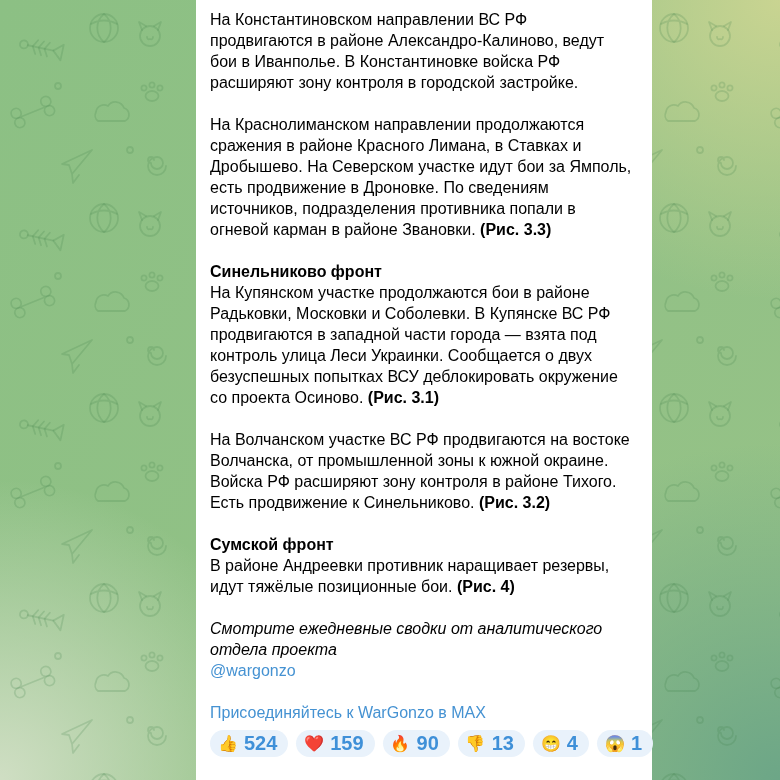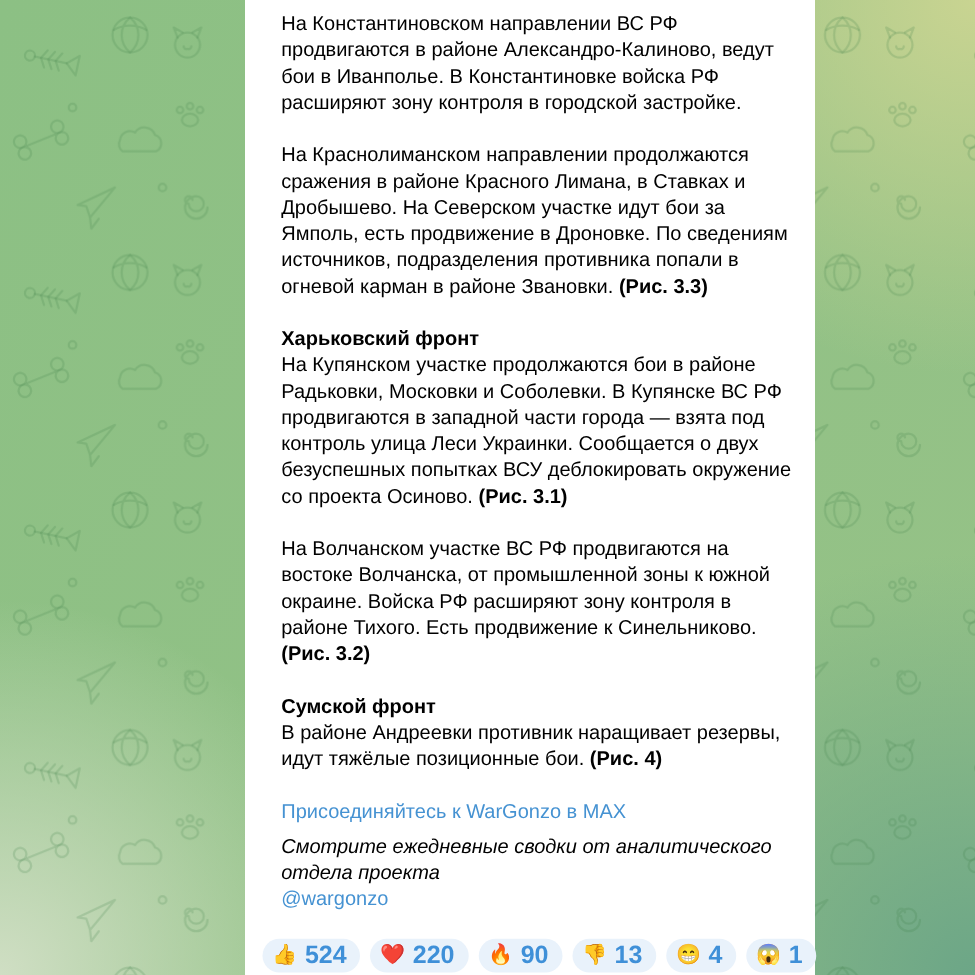--- a/index.html
+++ b/index.html
@@ -15,21 +15,21 @@
       radial-gradient(ellipse 65% 60% at 100% 100%, rgba(107,165,135,.97) 0%, rgba(107,165,135,0) 72%),
       linear-gradient(120deg,#8cc084 0%,#96c287 100%);
   }
   .doodles{position:absolute;inset:0;display:block;}
   .bubble{
     position:absolute;left:196px;top:0;width:456px;height:780px;
     background:#ffffff;box-sizing:border-box;
     padding:9px 18px 0 14px;
     color:#000;font-size:16px;line-height:21px;
   }
-  .bubble p{margin:0 0 21px 15px;}
+  .bubble p{margin:0 0 21px 0;}
   b.hd{display:block;font-weight:bold;}
   .ref{font-weight:bold;}
   em.note{font-style:italic;}
   a.tg-link{color:#4592d2;text-decoration:none;cursor:pointer;}
   .reactions{display:flex;gap:8px;align-items:center;margin-top:0;}
   .pill{
     display:flex;align-items:center;gap:6px;
     background:#e9f2fb;border:none;border-radius:14px;
     height:27px;padding:0 11px 0 8px;cursor:pointer;
     font-family:"Liberation Sans",sans-serif;
@@ -102,53 +102,53 @@
     <p>
       <span>На Константиновском направлении ВС РФ продвигаются в районе Александро-Калиново, ведут бои в Иванполье. В Константиновке войска РФ расширяют зону контроля в городской застройке.</span>
     </p>
 
     <p>
       <span>На Краснолиманском направлении продолжаются сражения в районе Красного Лимана, в Ставках и Дробышево. На Северском участке идут бои за Ямполь, есть продвижение в Дроновке. По сведениям источников, подразделения противника попали в огневой карман в районе Звановки.</span>
       <b class="ref">(Рис. 3.3)</b>
     </p>
 
     <p>
-      <b class="hd">Харьковский фронт</b>
+      <b class="hd">Синельниково фронт</b>
       <span>На Купянском участке продолжаются бои в районе Радьковки, Московки и Соболевки. В Купянске ВС РФ продвигаются в западной части города — взята под контроль улица Леси Украинки. Сообщается о двух безуспешных попытках ВСУ деблокировать окружение со проекта Осиново.</span>
       <b class="ref">(Рис. 3.1)</b>
     </p>
 
     <p>
       <span>На Волчанском участке ВС РФ продвигаются на востоке Волчанска, от промышленной зоны к южной окраине. Войска РФ расширяют зону контроля в районе Тихого. Есть продвижение к Синельниково.</span>
       <b class="ref">(Рис. 3.2)</b>
     </p>
 
     <p>
       <b class="hd">Сумской фронт</b>
       <span>В районе Андреевки противник наращивает резервы, идут тяжёлые позиционные бои.</span>
       <b class="ref">(Рис. 4)</b>
     </p>
 
-    <p style="margin-bottom:7px;">
-      <a class="tg-link">Присоединяйтесь к WarGonzo в MAX</a>
-    </p>
-
     <p>
       <em class="note">Смотрите ежедневные сводки от аналитического отдела проекта</em><br>
       <a class="tg-link">@wargonzo</a>
+    </p>
+
+    <p style="margin-bottom:7px;">
+      <a class="tg-link">Присоединяйтесь к WarGonzo в MAX</a>
     </p>
 
     <div class="reactions">
       <button class="pill">
         <span class="emoji">👍</span>
         <span class="count">524</span>
       </button>
       <button class="pill">
         <span class="emoji">❤️</span>
-        <span class="count">220</span>
+        <span class="count">159</span>
       </button>
       <button class="pill">
         <span class="emoji">🔥</span>
         <span class="count">90</span>
       </button>
       <button class="pill">
         <span class="emoji">👎</span>
         <span class="count">13</span>
       </button>
       <button class="pill">

